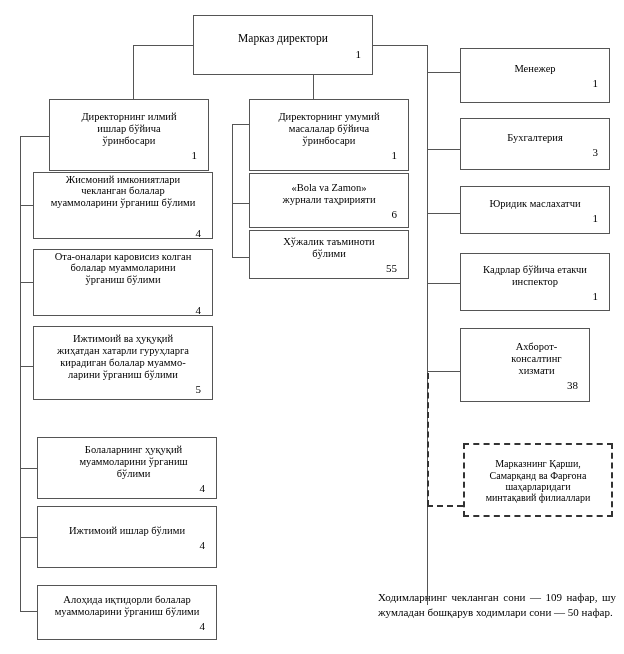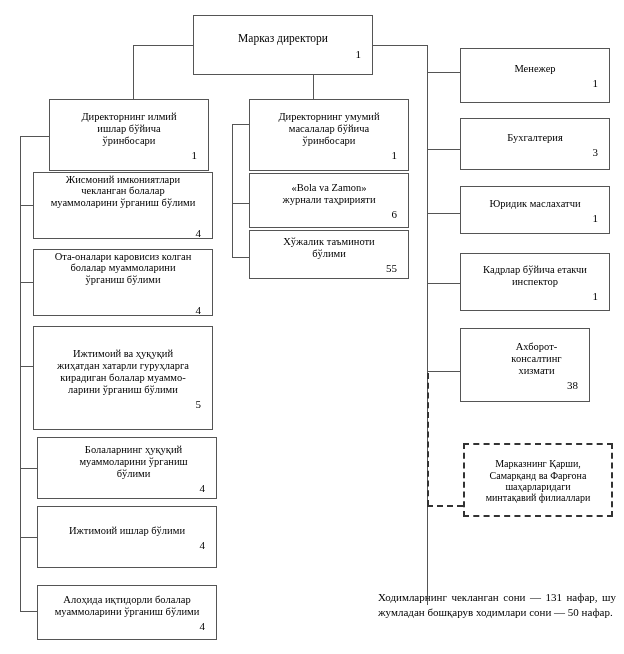--- a/index.html
+++ b/index.html
@@ -142,21 +142,21 @@
     <div class="count">4</div>
   </div>
 
   <div class="node" style="left:33px; top:249px; width:180px; height:67px;gap:16px;">
     <div class="label">Ота-оналари каровисиз колган
 болалар муаммоларини
 ўрганиш бўлими</div>
     <div class="count">4</div>
   </div>
 
-  <div class="node" style="left:33px; top:326px; width:180px; height:104px;">
+  <div class="node" style="left:33px; top:326px; width:180px; height:74px;">
     <div class="label">Ижтимоий ва ҳуқуқий
 жиҳатдан хатарли гуруҳларга
 кирадиган болалар муаммо-
 ларини ўрганиш бўлими</div>
     <div class="count">5</div>
   </div>
 
   <div class="node" style="left:37px; top:437px; width:180px; height:62px;padding-left:20px;">
     <div class="label">Болаларнинг ҳуқуқий
 муаммоларини ўрганиш
@@ -214,15 +214,15 @@
     <div class="count">38</div>
   </div>
 
   <div class="node dashed" style="left:463px; top:443px; width:150px; height:74px;">
     <div class="label">Марказнинг Қарши,
 Самарқанд ва Фарғона
 шаҳарларидаги
 минтақавий филиаллари</div>
   </div>
 
-  <div class="footnote" style="left:378px; top:590px; width:238px;">Ходимларнинг чекланган сони — 131 нафар, шу жумладан бошқарув ходимлари сони — 50 нафар.</div>
+  <div class="footnote" style="left:378px; top:590px; width:238px;">Ходимларнинг чекланган сони — 109 нафар, шу жумладан бошқарув ходимлари сони — 50 нафар.</div>
 
 </div>
 
 </body></html>

